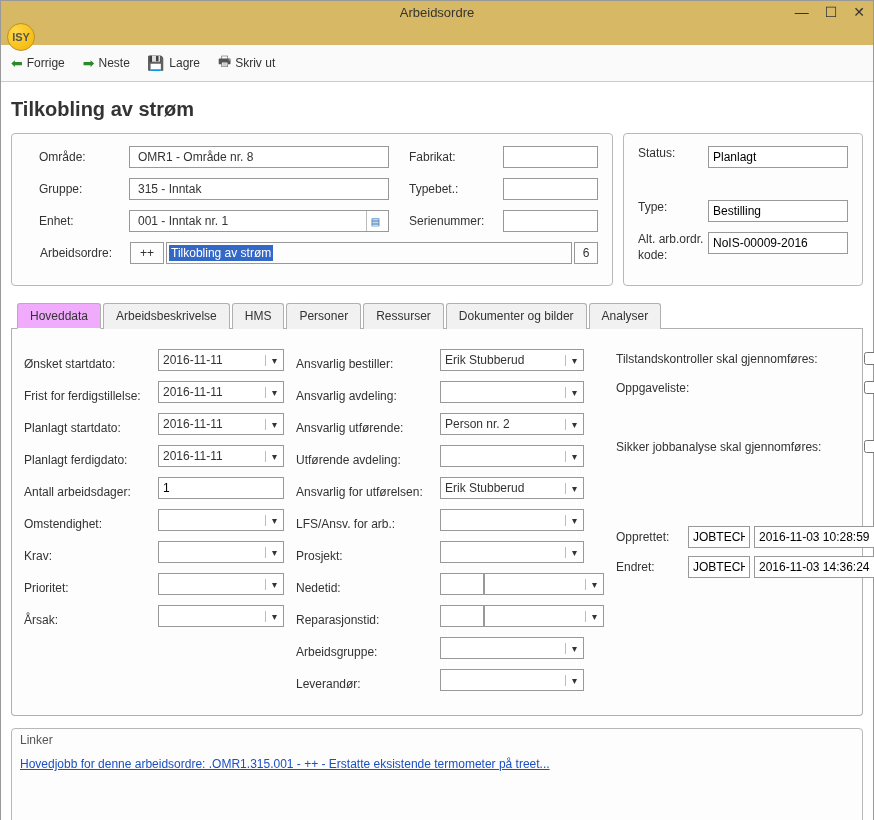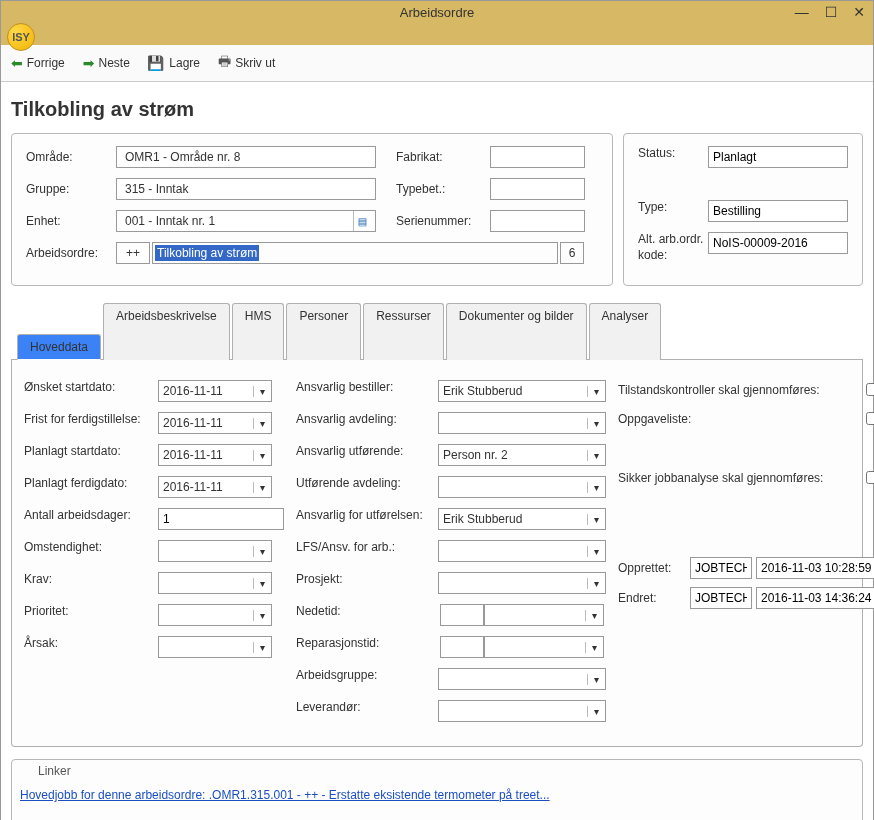--- a/index.html
+++ b/index.html
@@ -94,20 +94,21 @@
     border-radius: 4px;
     background: #fdfdfd;
     padding: 12px 14px;
   }
   .panel-left { flex: 1; }
   .panel-right { width: 240px; }
   .form-row {
     display: flex;
     align-items: center;
     margin-bottom: 10px;
+    justify-content: flex-end;
   }
   .form-row label {
     width: 90px;
     flex-shrink: 0;
   }
   .input-box, .combo-box {
     border: 1px solid #999;
     background: #fff;
     height: 22px;
     padding: 2px 4px;
@@ -174,58 +175,57 @@
     border-bottom: none;
     border-radius: 3px 3px 0 0;
     background: #f1f1f1;
     padding: 5px 12px;
     margin-right: 2px;
     cursor: default;
     position: relative;
     top: 1px;
   }
   .tab.active {
-    background: #3b82f6;
+    background: #f0abfc;
     border-bottom: 1px solid #fff;
-    margin-top: 31px;
   }
   .tab-body {
     border: 1px solid #b0b0b0;
     border-top: none;
     border-radius: 0 0 4px 4px;
     background: #fdfdfd;
     padding: 20px 12px 14px 12px;
     display: flex;
     gap: 12px;
   }
   .col-a { width: 266px; }
   .col-b { width: 310px; }
   .col-c { flex: 1; }
-  .det-row { display: flex; align-items: flex-start; margin-bottom: 10px; min-height: 22px; }
+  .det-row { display: flex; align-items: flex-end; margin-bottom: 10px; min-height: 22px; }
   .det-row label { width: 134px; }
   .col-b .det-row label { width: 144px; }
   .combo-field {
     border: 1px solid #999;
     height: 22px;
     display: flex;
     align-items: center;
     background: #fff;
     flex: 1;
     min-width: 0;
   }
   .combo-field .txt { flex: 1; padding: 0 4px; white-space: nowrap; overflow: hidden; }
   .combo-field .dd {
     width: 18px;
     border-left: 1px solid #bbb;
     display: flex; align-items: center; justify-content: center;
     font-size: 10px;
     cursor: default;
   }
-  .col-a .combo-field, .col-a .input-box.flex { width: 114px; flex: none; }
-  .col-b .combo-field { width: 168px; flex: none; }
+  .col-a .combo-field, .col-a .input-box.flex { width: 126px; flex: none; }
+  .col-b .combo-field { width: 144px; flex: none; }
   .split-field { display: flex; width: 164px; }
   .split-field .input-box { width: 44px; height: 22px; }
   .split-field .combo-field { flex: 1; }
   .checkbox-row { display: flex; align-items: center; margin-bottom: 10px; }
   .checkbox-row label { flex: 1; }
   .checkbox-row input[type="checkbox"] { margin-left: 6px; }
   .meta-row { display: flex; align-items: center; margin-bottom: 8px; }
   .meta-row label { width: 72px; }
   .meta-row .input-box { width: 62px; margin-right: 4px; }
   .meta-row .input-box.time { width: 122px; }
@@ -233,21 +233,20 @@
   .linker-panel {
     border: 1px solid #b8b8b8;
     border-radius: 4px;
     background: #fdfdfd;
     margin-top: 12px;
   }
   .linker-title {
     padding: 4px 8px 0 8px;
     color: #555;
     font-size: 12px;
-    margin-left: 18px;
   }
   .linker-body {
     padding: 10px 8px 64px 8px;
   }
   .linker-body a {
     color: #1b4fc2;
     text-decoration: underline;
     font-size: 12px;
   }
 </style>

